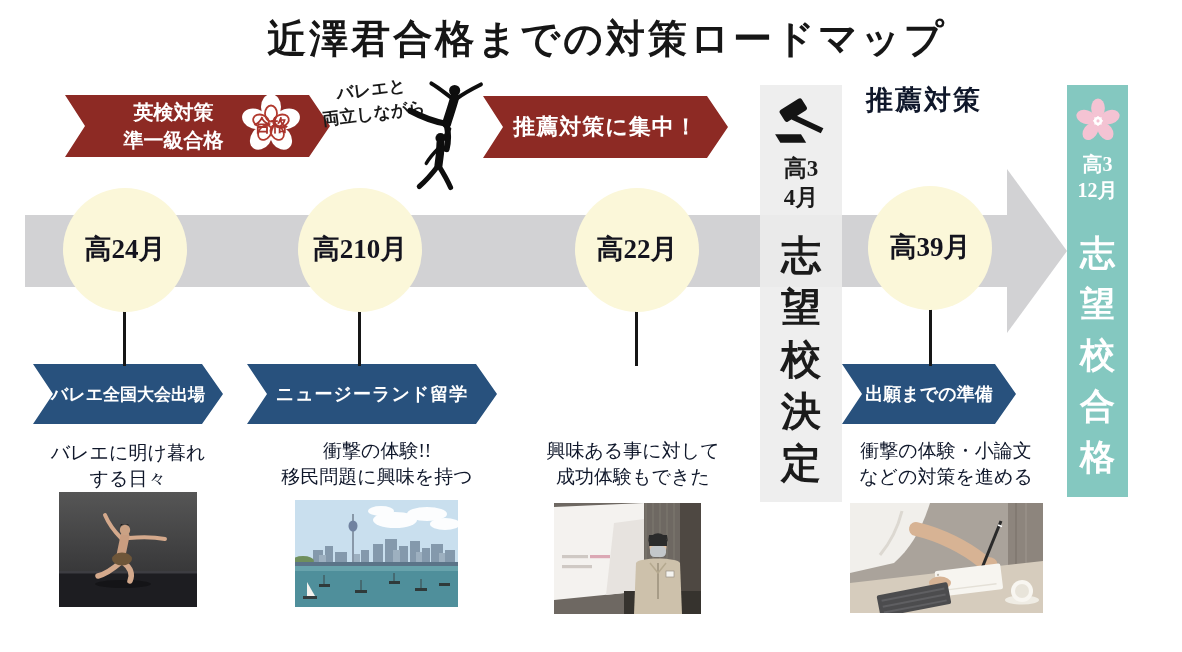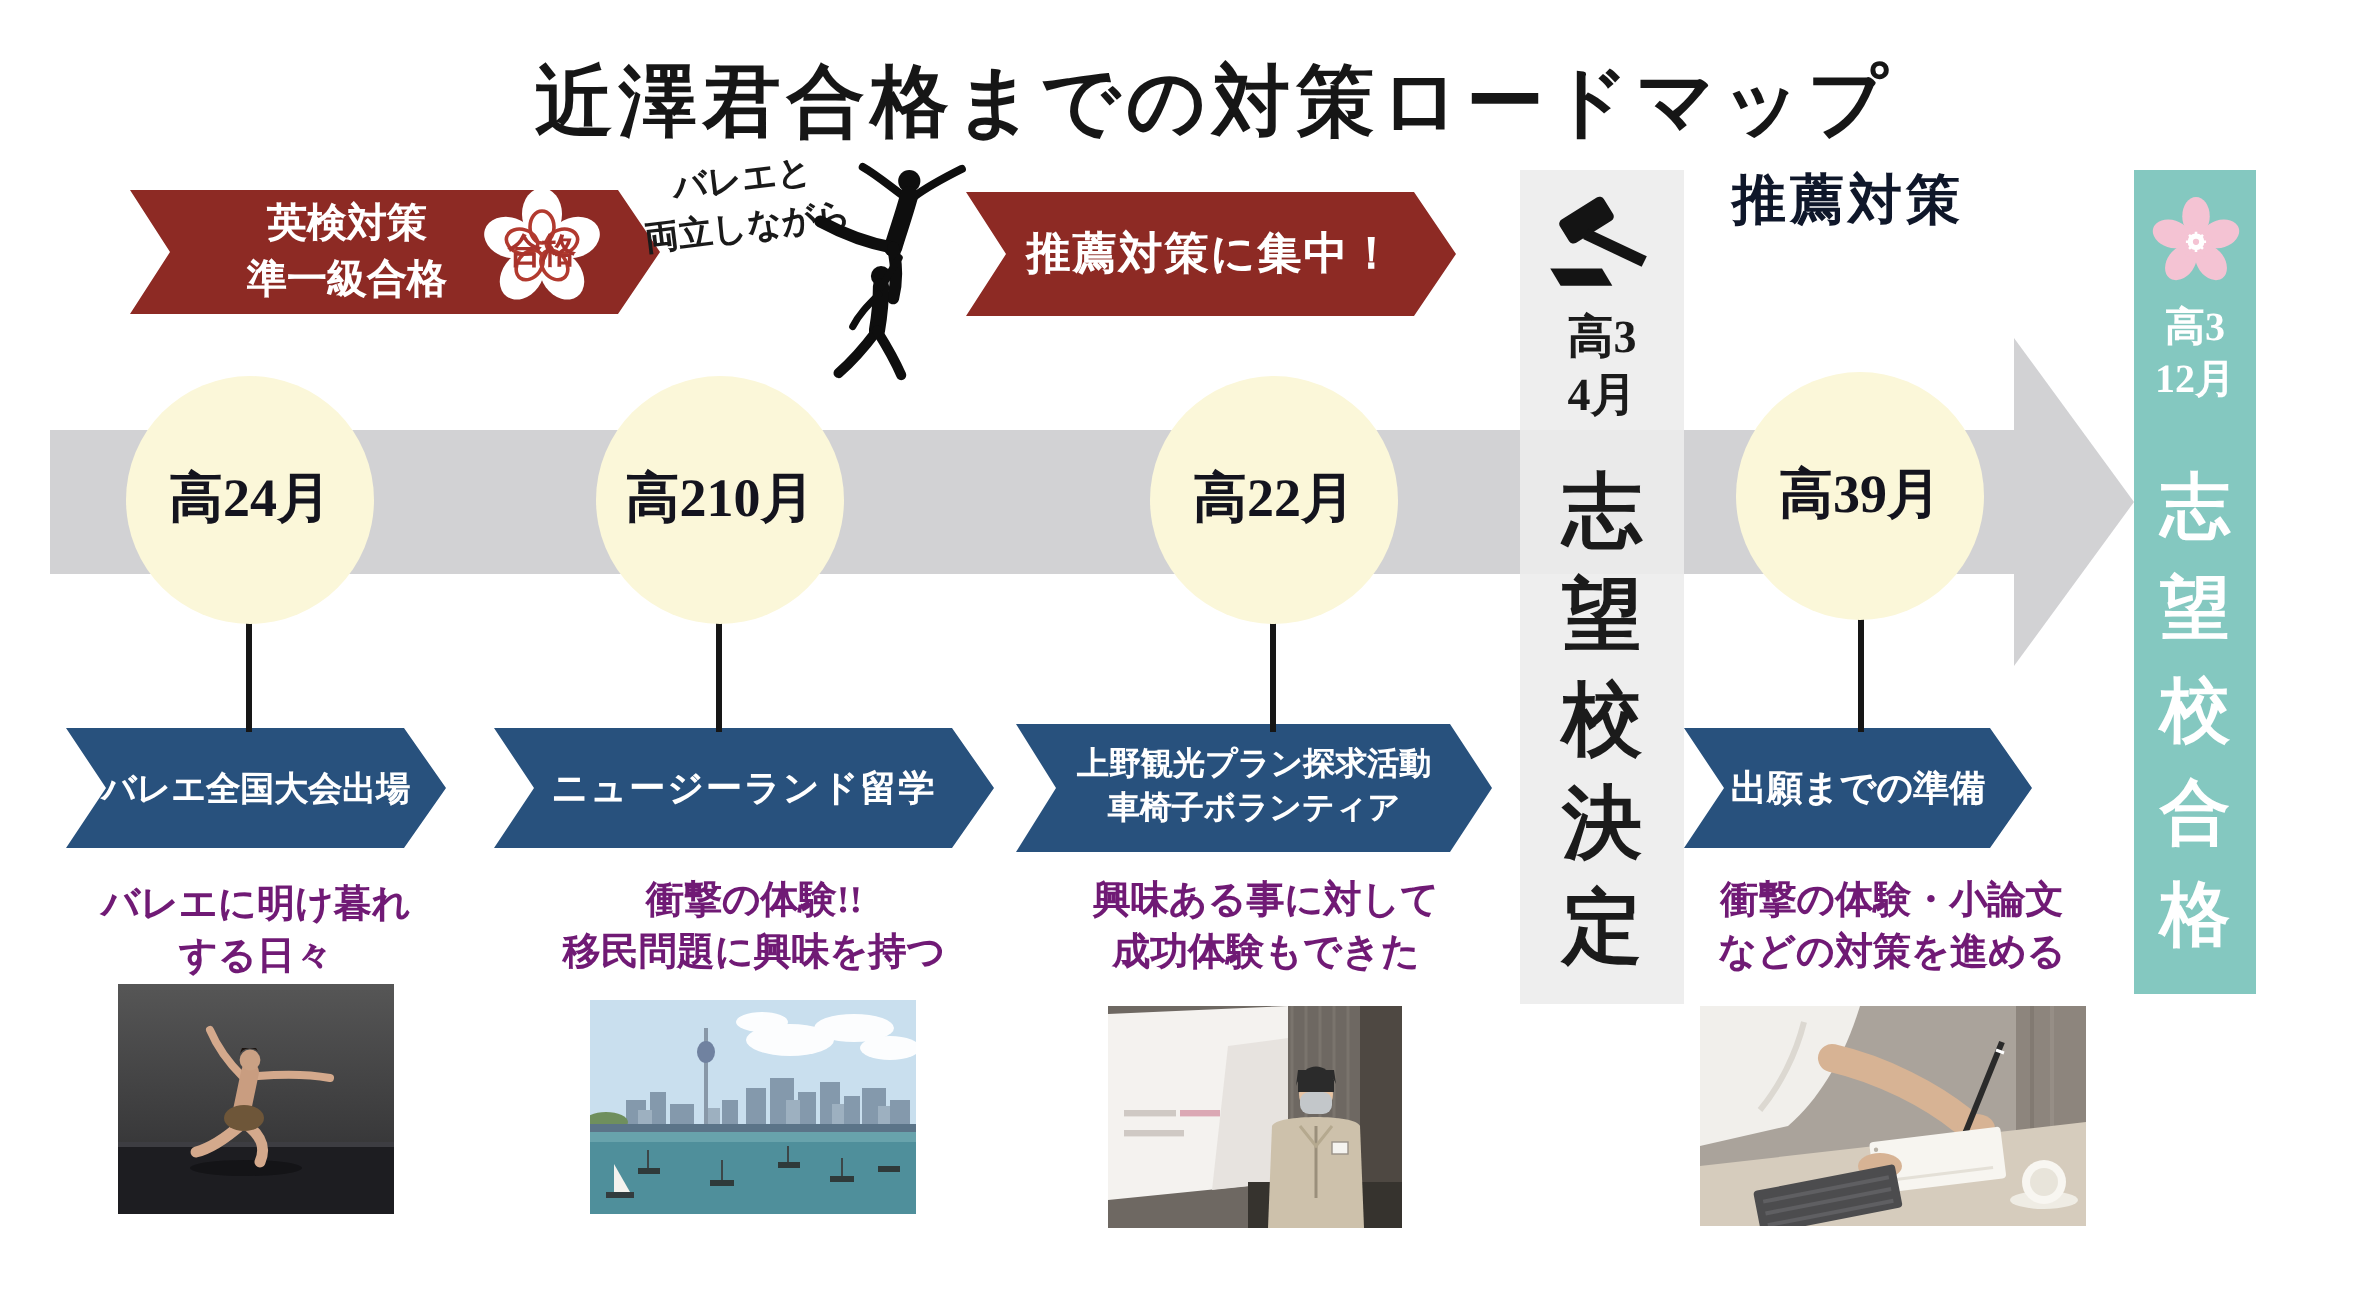--- a/index.html
+++ b/index.html
@@ -2,21 +2,21 @@
 <html><head>
 <meta charset="utf-8">
 <style>
   html,body{margin:0;padding:0;background:#fff;}
   #canvas{
     position:relative;width:1182px;height:652px;background:#ffffff;overflow:hidden;
     font-family:"Liberation Serif","DejaVu Serif",serif;color:#111;
   }
   .abs{position:absolute;}
   
-  .title{left:0;right:0;top:24px;text-align:center;font-size:39px;font-weight:bold;letter-spacing:3px;color:#161616;padding-left:32px;}
+  .title{left:0;right:0;top:12px;text-align:center;font-size:39px;font-weight:bold;letter-spacing:3px;color:#161616;padding-left:32px;}
   
   .ribbon{
     clip-path:polygon(0 0, calc(100% - 21px) 0, 100% 50%, calc(100% - 21px) 100%, 0 100%, 20px 50%);
     display:flex;flex-direction:column;justify-content:center;align-items:center;
     color:#fff;font-weight:bold;text-align:center;box-sizing:border-box;
   }
   .ribbon.red{background:#8d2a24;}
   .ribbon.blue{background:#28517d;}
   .r-eiken{left:65px;top:95px;width:265px;height:62px;font-size:20px;line-height:1.4;padding-left:28px;padding-right:76px;}
   .r-focus{left:483px;top:96px;width:245px;height:62px;font-size:22px;letter-spacing:1px;}
@@ -52,21 +52,21 @@
   .decision .grade{font-size:23px;line-height:1.25;margin-top:7px;color:#1b1b1b;}
   .goal .grade{font-size:20px;line-height:1.3;margin-top:9px;}
   .vchars{display:flex;flex-direction:column;align-items:center;}
   .decision .vchars{margin-top:11px;}
   .goal .vchars{margin-top:17px;}
   .decision .vchars span{font-size:40px;font-weight:bold;line-height:1;margin-top:12px;color:#1b1b1b;}
   .goal .vchars span{font-size:35px;font-weight:bold;line-height:1;margin-top:16px;}
   .gavel{width:58px;height:50px;margin-top:13px;}
   .sakura{width:44px;height:44px;margin-top:13px;}
   
-  .desc{text-align:center;font-weight:bold;font-size:19px;line-height:1.35;color:#701a75;}
+  .desc{text-align:center;font-weight:normal;font-size:19px;line-height:1.35;color:#0f172a;}
   .d1{left:30px;width:196px;top:440px;}
   .d2{left:268px;width:218px;top:438px;}
   .d3{left:524px;width:218px;top:438px;}
   .d4{left:836px;width:220px;top:438px;}
   
   .photo{display:block;z-index:2;}
   .p1{left:59px;top:492px;width:138px;height:115px;}
   .p2{left:295px;top:500px;width:163px;height:107px;}
   .p3{left:554px;top:503px;width:147px;height:111px;}
   .p4{left:850px;top:503px;width:193px;height:110px;}
@@ -153,24 +153,20 @@
   <div class="abs connector l1"></div>
   <div class="abs connector l2"></div>
   <div class="abs connector l3"></div>
   <div class="abs connector l4"></div>
 
   <div class="abs ribbon blue b1">
     <span>バレエ全国大会出場</span>
   </div>
   <div class="abs ribbon blue b2">
     <span>ニュージーランド留学</span>
-  </div>
-  <div class="abs ribbon blue b3">
-    <span>上野観光プラン探求活動</span>
-    <span>車椅子ボランティア</span>
   </div>
   <div class="abs ribbon blue b4">
     <span>出願までの準備</span>
   </div>
 
   <div class="abs vbar decision">
     <svg class="gavel" viewBox="0 0 64 58">
       <g fill="#141414">
         <rect x="8" y="6" width="30" height="16" rx="3" transform="rotate(-32 23 14)"></rect>
         <path d="M24,19 L58,35 L55,41 L21,25 Z"></path>

